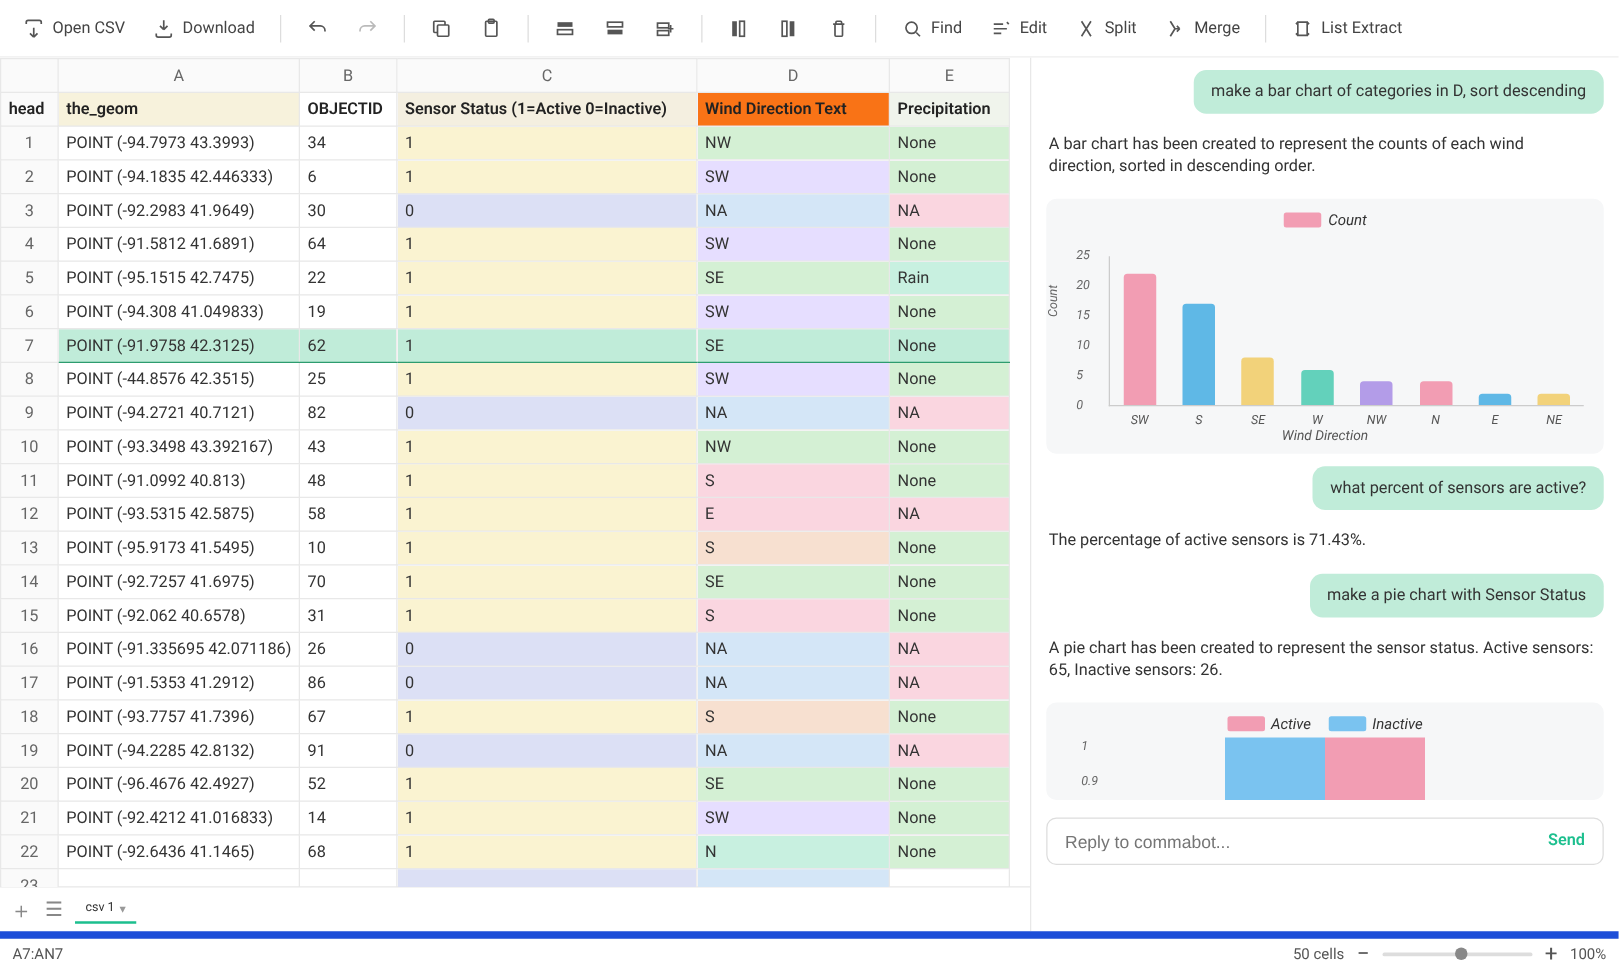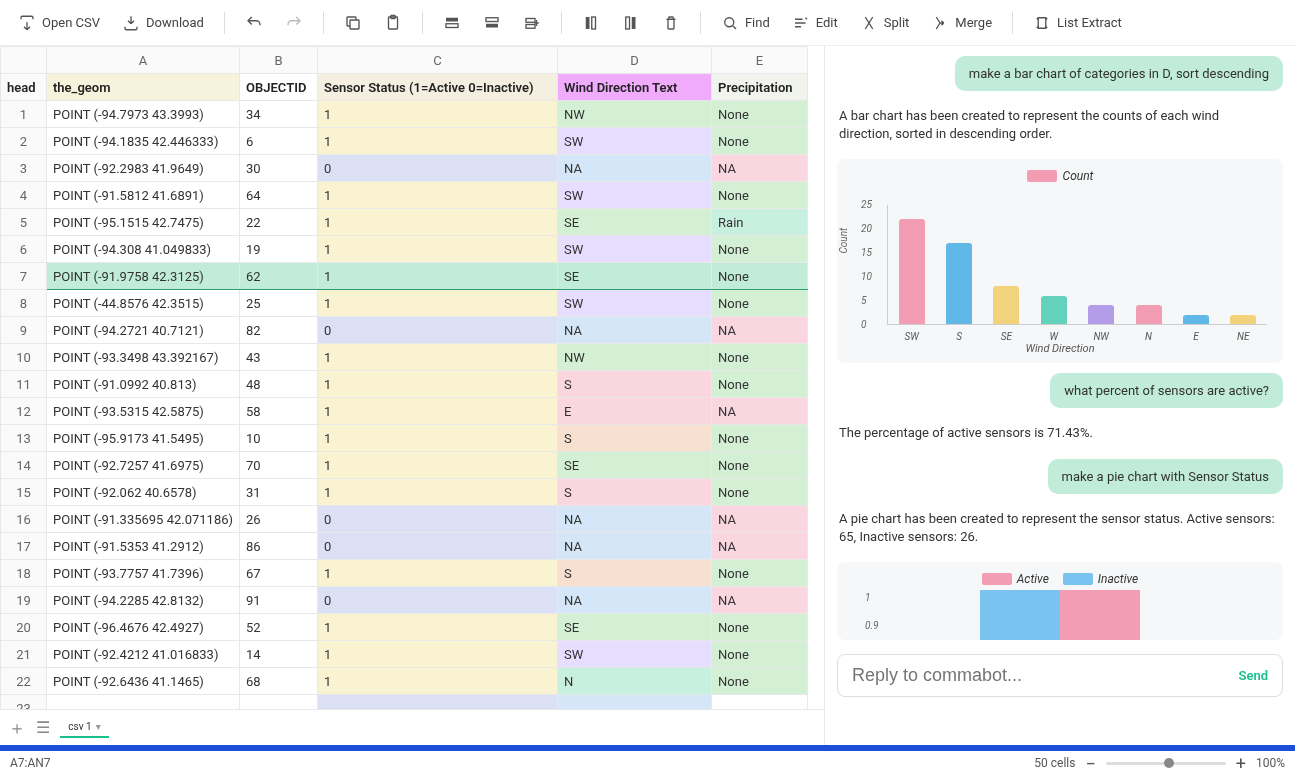--- a/index.html
+++ b/index.html
@@ -25,40 +25,40 @@
 .c-green { background: #d4f0d4; }
 .c-purple { background: #e6deff; }
 .c-pink { background: #fad6e0; }
 .c-blue { background: #d4e6f7; }
 .c-teal { background: #c8f0e0; }
 .c-peach { background: #f7e0d0; }
 .c-lav { background: #dce0f5; }
 .row-sel td { background: #c0ecd9 !important; border-top: 1.5px solid #2d9c6f; border-bottom: 1.5px solid #2d9c6f; }
 .c-headA { background: #f7f2dc; }
 .c-headC { background: #f4efe0; }
-.c-headD { background: #f0abfc; }
+.c-headD { background: #f97316; }
 .c-headE { background: #f0f4ec; }
 .tabs { display: flex; align-items: center; padding: 4px 8px; border-top: 1px solid #e8e8e8; gap: 10px; height: 36px; }
 .tab { padding: 4px 8px; border-bottom: 2px solid #1cbf8e; font-size: 10px; display: flex; align-items: center; gap: 4px; }
 .chat { width: 470px; display: flex; flex-direction: column; padding: 10px 12px 0 12px; gap: 10px; overflow-y: auto; }
 .bubble-user { align-self: flex-end; background: #c0ecd9; padding: 10px 14px; border-radius: 10px; max-width: 380px; }
 .bubble-asst { align-self: flex-start; padding: 6px 2px; max-width: 440px; line-height: 1.4; }
 .chart-block { background: #f6f7f8; border-radius: 8px; padding: 10px; font-style: italic; }
 .barchart { position: relative; height: 170px; width: 100%; }
 .legend { display: flex; justify-content: center; gap: 6px; align-items: center; font-size: 12px; }
 .legend-sw { width: 30px; height: 12px; border-radius: 2px; }
 .bars { position: absolute; left: 40px; right: 6px; top: 22px; bottom: 28px; display: flex; align-items: flex-end; gap: 0; border-left: 1px solid #ccc; border-bottom: 1px solid #ccc; }
 .ytick { position: absolute; left: 14px; font-size: 10px; color: #666; }
 .bar-slot { flex: 1; display: flex; justify-content: center; align-items: flex-end; height: 100%; position: relative; }
 .bar { width: 26px; border-radius: 3px 3px 0 0; }
 .bar-label { position: absolute; bottom: -18px; font-size: 10px; color: #555; }
 .axis-y-label { position: absolute; left: -4px; top: 50%; transform: rotate(-90deg) translateX(20px); font-size: 10px; color: #666; transform-origin: left; }
 .axis-x-label { position: absolute; bottom: -2px; left: 50%; transform: translateX(-50%); font-size: 11px; color: #555; }
 .chat-input { display: flex; align-items: center; border: 1px solid #ddd; border-radius: 8px; padding: 10px 14px; margin: 4px 0 10px 0; }
-.chat-input input { flex: 1; border: none; outline: none; font-size: 18px; }
+.chat-input input { flex: 1; border: none; outline: none; font-size: 14px; }
 .send { color: #1cbf8e; font-weight: 600; cursor: pointer; }
 .statusbar { display: flex; align-items: center; padding: 6px 10px; border-top: 6px solid #1d4ed8; font-size: 12px; color: #555; height: 30px; justify-content: space-between; }
 .zoom { display: flex; align-items: center; gap: 10px; }
 .zoom-track { width: 120px; height: 3px; background: #ddd; border-radius: 2px; position: relative; }
 .zoom-thumb { width: 10px; height: 10px; background: #888; border-radius: 50%; position: absolute; top: -4px; left: 58px; }
 .pielegend { display:flex; justify-content:center; gap:14px; font-size:12px; margin-bottom:4px;}
 .pie-arc { height: 50px; position: relative; overflow: hidden; }
 .pie-half { position: absolute; bottom: -80px; left: 50%; transform: translateX(-50%); width: 260px; height: 160px; border-radius: 130px 130px 130px 130px; background: conic-gradient(#7ac3f0 0deg 90deg, #f29db3 90deg 180deg, transparent 180deg 360deg); transform: translateX(-50%) rotate(-90deg); }
 .pie-ytick { position:absolute; left:18px; font-size:10px; color:#666;}
 </style>

